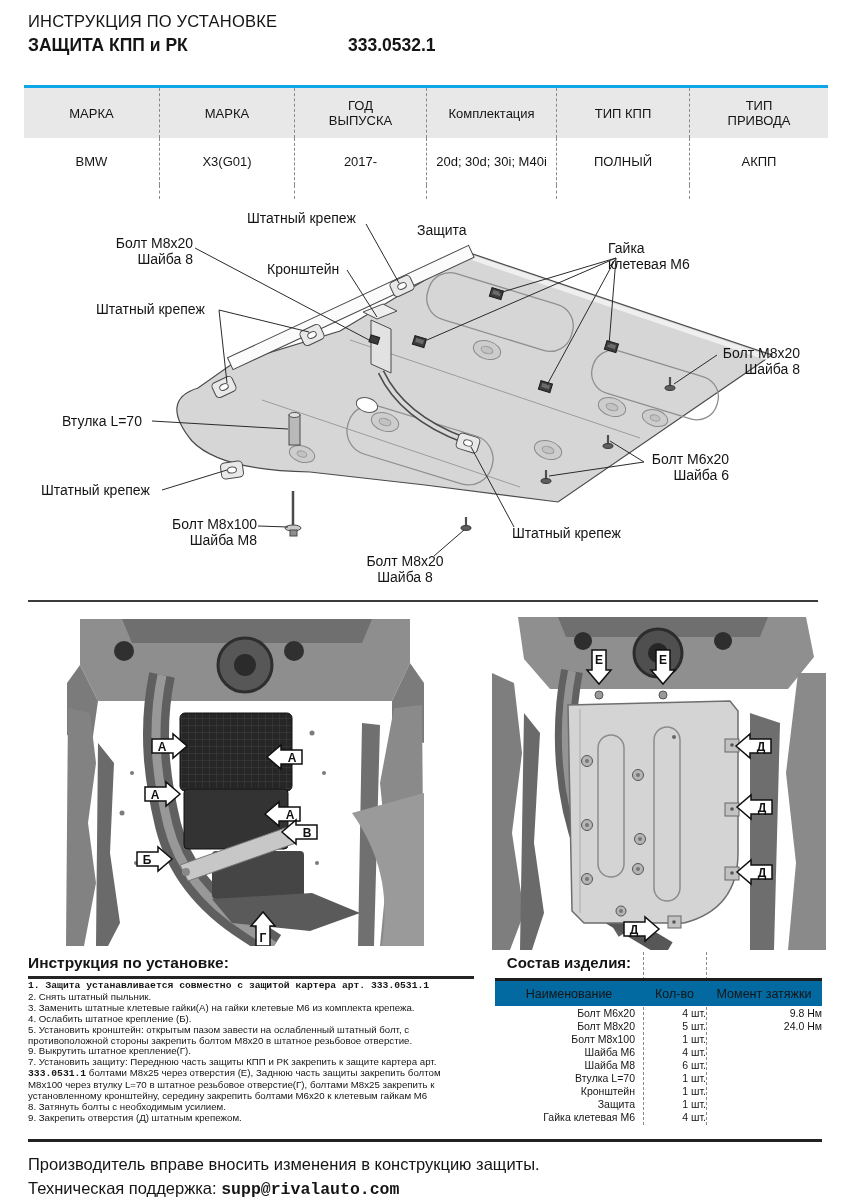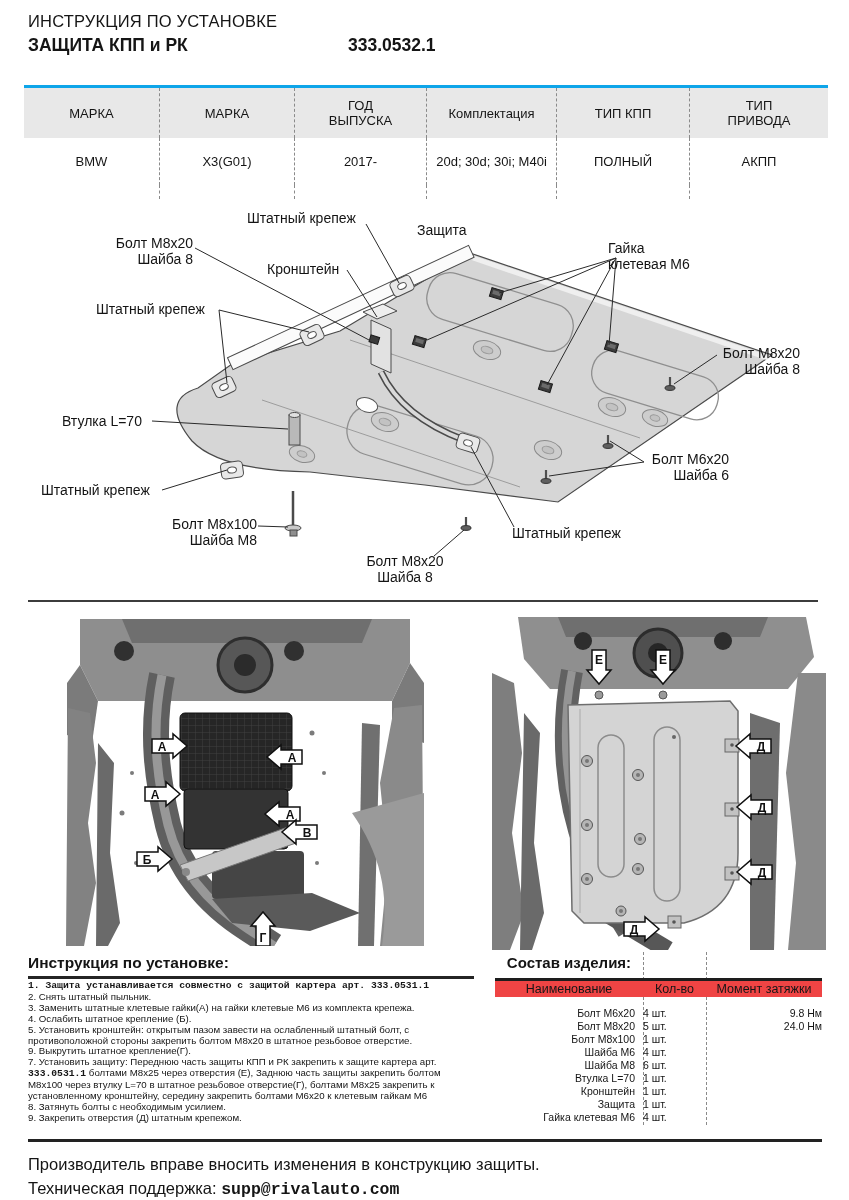--- a/index.html
+++ b/index.html
@@ -31,27 +31,27 @@
   .instr-title{font-size:15.5px;font-weight:bold;border-bottom:3px solid #242424;
     padding-bottom:4px;margin-bottom:2px;}
   .step{margin:0;font-size:9.7px;line-height:10.9px;}
   .b{font-weight:bold;font-family:Liberation Mono, monospace;}
   
   .parts{left:495px;top:952px;width:327px;height:173px;}
   .vdash{position:absolute;top:0;bottom:0;border-left:1.5px dashed #8a8a8a;}
   .parts-title{left:0;top:2px;width:148px;text-align:center;font-size:15px;font-weight:bold;}
   .parts-rule{left:0;top:26px;width:327px;height:2.5px;background:#1d1d1d;}
   .grid3{display:grid;grid-template-columns:148px 63px 116px;}
-  .parts-head{left:0;top:29px;width:327px;height:16px;background:#ef4444;}
+  .parts-head{left:0;top:29px;width:327px;height:25px;background:#0369a1;}
   .parts-head>div{display:flex;align-items:center;justify-content:center;font-size:12.5px;}
   .parts-rows{left:0;top:55px;width:327px;}
   .parts-rows .grid3{height:13px;}
   .parts-rows .grid3>div{font-size:10.5px;line-height:13px;}
   .parts-rows .grid3>div:first-child{text-align:right;padding-right:8px;}
-  .parts-rows .grid3>div:nth-child(2){text-align:left;}
+  .parts-rows .grid3>div:nth-child(2){text-align:right;}
   .parts-rows .grid3>div:nth-child(3){text-align:right;}
   
   .footer-rule{left:28px;top:1139px;width:794px;height:3px;background:#222;}
   .footer-1{left:28px;top:1155px;font-size:16.5px;}
   .footer-2{left:28px;top:1179px;font-size:16.5px;}
   svg text.mk{font-family:"Liberation Sans","DejaVu Sans",sans-serif;font-size:12px;font-weight:bold;fill:#111;}
 </style>
 </head>
 <body>
 

